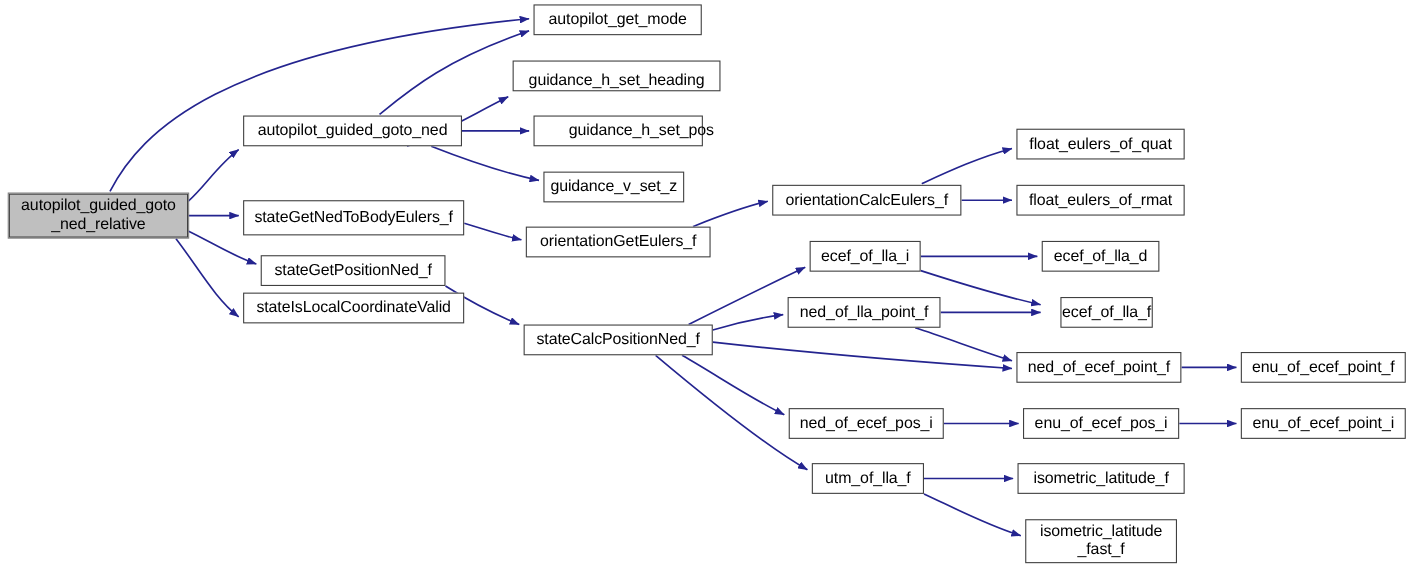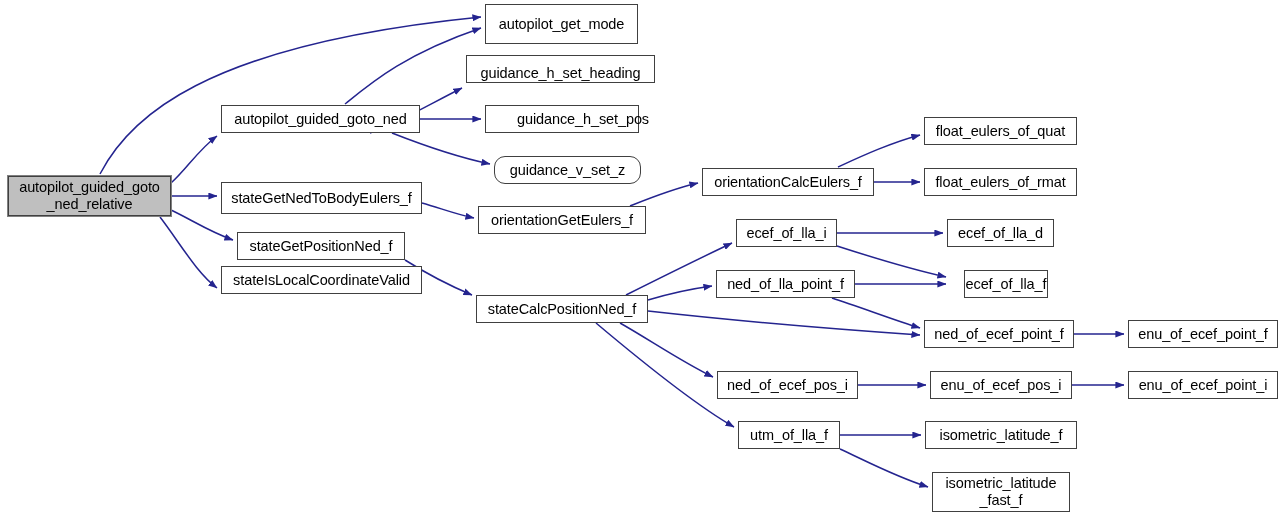--- a/index.html
+++ b/index.html
@@ -81,24 +81,24 @@
         <path d="M 1074,334 L 1124,334" fill="none" stroke="#24248f" stroke-width="1.5" marker-end="url(#arrow)"></path>
         <path d="M 858,385 L 926,385" fill="none" stroke="#24248f" stroke-width="1.5" marker-end="url(#arrow)"></path>
         <path d="M 1072,385 L 1124,385" fill="none" stroke="#24248f" stroke-width="1.5" marker-end="url(#arrow)"></path>
         <path d="M 840,435 L 921,435" fill="none" stroke="#24248f" stroke-width="1.5" marker-end="url(#arrow)"></path>
         <path d="M 840,449 C 866,461 896,477 928,487" fill="none" stroke="#24248f" stroke-width="1.5" marker-end="url(#arrow)"></path>
       </g>
   </svg>
   <div id="nodes-group">
       <div class="node root" style="left: 8px; top: 176px; width: 163px; height: 40px; text-align: center;"><span>autopilot_guided_goto
 _ned_relative</span></div>
-      <div class="node" style="left: 485px; top: 4px; width: 153px; height: 40px;"><span>autopilot_get_mode</span></div>
+      <div class="node" style="left: 485px; top: 4px; width: 153px; height: 28px;"><span>autopilot_get_mode</span></div>
       <div class="node" style="left: 466px; top: 55px; width: 189px; height: 28px; align-items: flex-end;"><span>guidance_h_set_heading</span></div>
       <div class="node" style="left: 485px; top: 105px; width: 154px; height: 28px; padding-left: 42px;"><span>guidance_h_set_pos</span></div>
-      <div class="node" style="left: 494px; top: 156px; width: 147px; height: 28px; border-radius: 11px;"><span>guidance_v_set_z</span></div>
+      <div class="node" style="left: 494px; top: 156px; width: 128px; height: 28px;"><span>guidance_v_set_z</span></div>
       <div class="node" style="left: 221px; top: 105px; width: 199px; height: 28px;"><span>autopilot_guided_goto_ned</span></div>
       <div class="node" style="left: 221px; top: 182px; width: 201px; height: 32px;"><span>stateGetNedToBodyEulers_f</span></div>
       <div class="node" style="left: 237px; top: 232px; width: 168px; height: 28px;"><span>stateGetPositionNed_f</span></div>
       <div class="node" style="left: 221px; top: 266px; width: 201px; height: 28px;"><span>stateIsLocalCoordinateValid</span></div>
       <div class="node" style="left: 478px; top: 206px; width: 168px; height: 28px;"><span>orientationGetEulers_f</span></div>
       <div class="node" style="left: 476px; top: 295px; width: 172px; height: 28px;"><span>stateCalcPositionNed_f</span></div>
       <div class="node" style="left: 702px; top: 168px; width: 172px; height: 28px;"><span>orientationCalcEulers_f</span></div>
       <div class="node" style="left: 924px; top: 117px; width: 153px; height: 28px;"><span>float_eulers_of_quat</span></div>
       <div class="node" style="left: 924px; top: 168px; width: 153px; height: 28px;"><span>float_eulers_of_rmat</span></div>
       <div class="node" style="left: 736px; top: 219px; width: 101px; height: 28px;"><span>ecef_of_lla_i</span></div>

